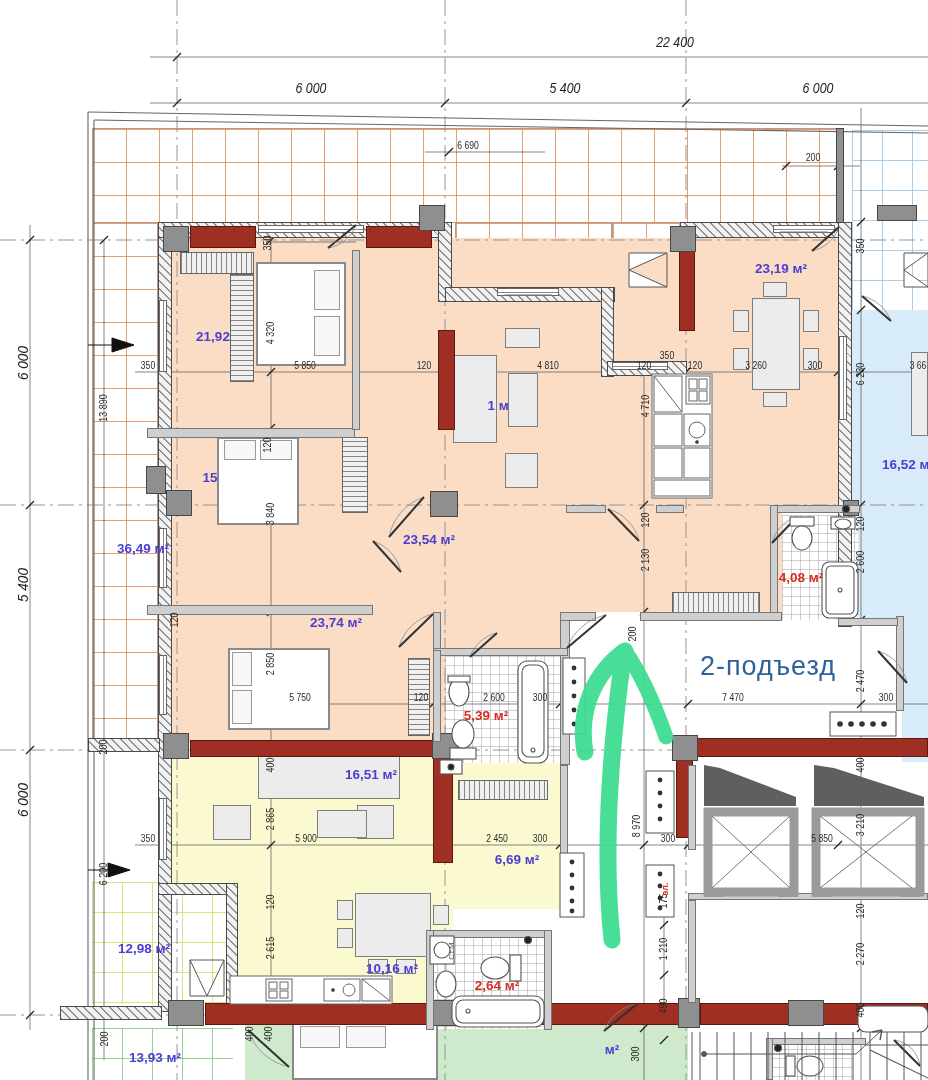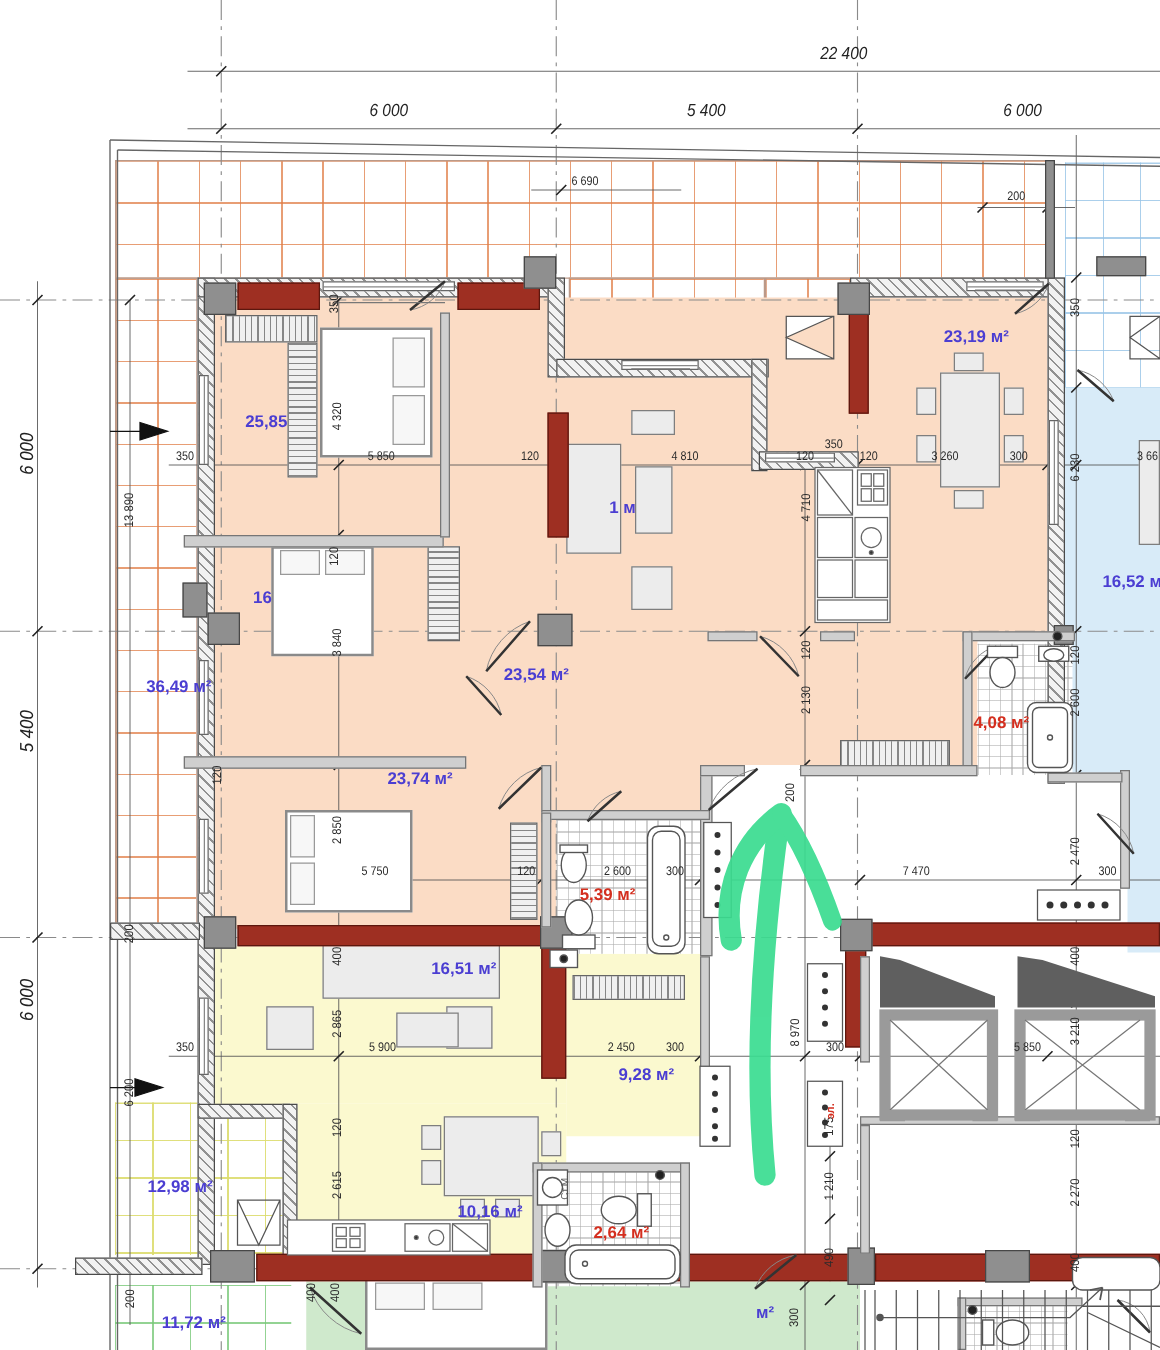--- a/index.html
+++ b/index.html
@@ -464,40 +464,41 @@
   <i class="dim v" style="left:861px;top:1010px">400</i>
   <i class="dim v" style="left:636px;top:1054px">300</i>
   <i class="dim v" style="left:250px;top:1034px">400</i>
   <i class="dim v" style="left:269px;top:1034px">400</i>
   <i class="dim v" style="left:105px;top:1039px">200</i>
 
   <i class="dimbig" style="left:22px;top:363px">6 000</i>
   <i class="dimbig" style="left:22px;top:585px">5 400</i>
   <i class="dimbig" style="left:22px;top:800px">6 000</i>
 
-  <b class="rl" style="left:213px;top:337px">25,85</b>
-  <b class="rl" style="left:210px;top:478px">16</b>
+  <b class="rl" style="left:213px;top:337px">21,92</b>
+  <b class="rl" style="left:210px;top:478px">15</b>
   <b class="rl" style="left:498px;top:406px">1 м</b>
   <b class="rl" style="left:143px;top:549px">36,49 м²</b>
   <b class="rl" style="left:429px;top:540px">23,54 м²</b>
   <b class="rl" style="left:336px;top:623px">23,74 м²</b>
   <b class="rl" style="left:781px;top:269px">23,19 м²</b>
   <b class="rl" style="left:908px;top:465px">16,52 м²</b>
   <b class="rl redt" style="left:801px;top:578px">4,08 м²</b>
   <b class="rl redt" style="left:486px;top:716px">5,39 м²</b>
   <b class="rl" style="left:371px;top:775px">16,51 м²</b>
-  <b class="rl" style="left:517px;top:860px">9,28 м²</b>
+  <b class="rl" style="left:517px;top:860px">6,69 м²</b>
   <b class="rl" style="left:392px;top:969px">10,16 м²</b>
   <b class="rl" style="left:144px;top:949px">12,98 м²</b>
   <b class="rl redt" style="left:497px;top:986px">2,64 м²</b>
-  <b class="rl" style="left:155px;top:1058px">11,72 м²</b>
+  <b class="rl" style="left:155px;top:1058px">13,93 м²</b>
   <b class="rl" style="left:612px;top:1050px">м²</b>
   <b class="rl redt small v" style="left:665px;top:889px">эл.</b>
   <b class="rl gray v" style="left:452px;top:950px">Ст.М.</b>
 
+  <div class="entr" style="left:768px;top:666px">2-подъезд</div>
 
   <svg width="928" height="1080">
     <g stroke="#3adc90" fill="none" stroke-linecap="round" opacity="0.92">
       <path d="M612 940 C605 870 606 780 623 658" stroke-width="17"></path>
       <path d="M585 752 C578 712 593 674 625 651" stroke-width="17"></path>
       <path d="M666 737 C653 700 640 672 625 651" stroke-width="15"></path>
     </g>
   </svg>
 
 </div>

